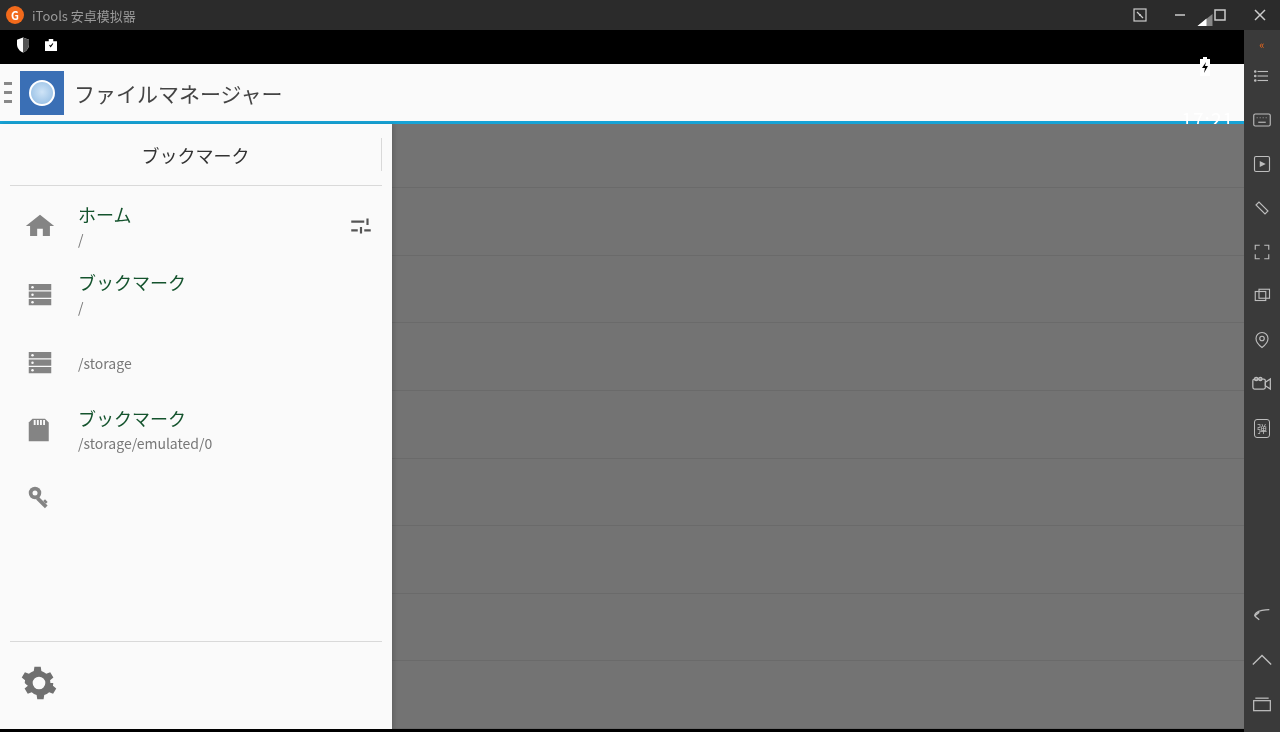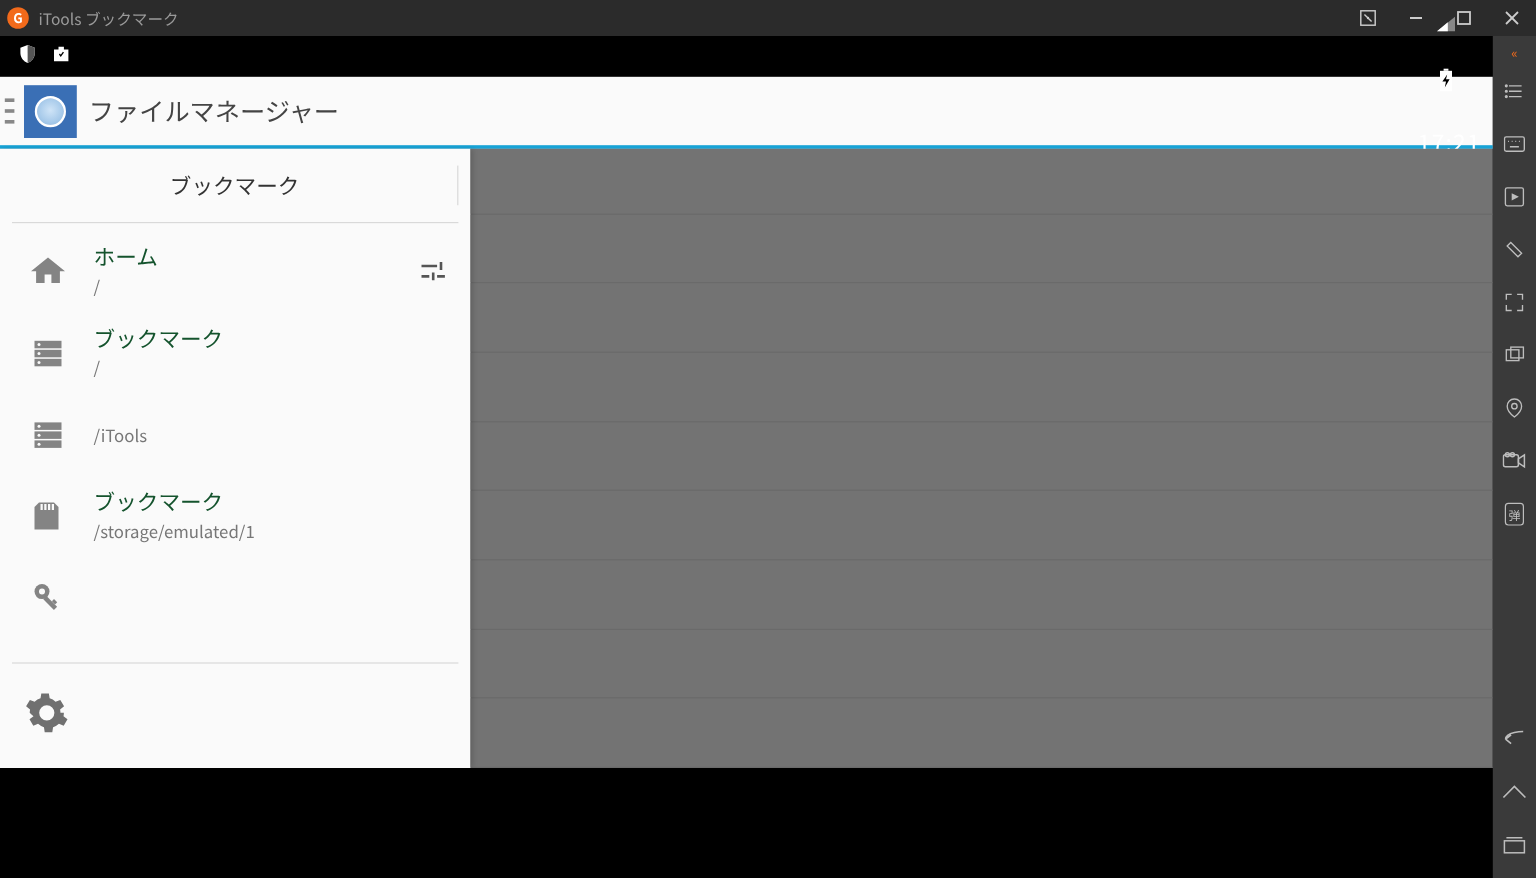--- a/index.html
+++ b/index.html
@@ -87,21 +87,21 @@
 }
 .appheader .apptitle {
   font-size: 21px;
   color: #444;
   font-weight: 400;
 }
 
 
 .body {
   display: flex;
-  height: 516px; 
+  height: 605px; 
 }
 .sidebar {
   width: 392px;
   background: #fafafa;
   display: flex;
   flex-direction: column;
   box-shadow: 2px 0 4px rgba(0,0,0,0.15);
   z-index: 2;
 }
 .content {
@@ -185,21 +185,21 @@
 .righttoolbar .danmu {
   border: 1px solid #bdbdbd; border-radius: 3px;
   font-size: 10px; color: #bdbdbd; padding: 1px 2px;
 }
 </style>
 </head>
 <body>
 
 <div class="titlebar">
   <div class="logo">G</div>
-  <div class="title">iTools ブックマーク</div>
+  <div class="title">iTools 安卓模拟器</div>
   <div class="spacer"></div>
   <div class="winbtn">
     <svg width="14" height="14" viewBox="0 0 14 14">
         <rect x="1" y="1" width="12" height="12" fill="none" stroke="#ccc" stroke-width="1.2"></rect>
         <path d="M4 4 L10 10 M10 4 L10 4" stroke="#ccc" stroke-width="1.2"></path>
         <circle cx="7" cy="7" r="1" fill="#ccc"></circle>
       </svg>
   </div>
   <div class="winbtn">
     <svg width="12" height="12" viewBox="0 0 12 12">
@@ -320,37 +320,37 @@
             <svg width="30" height="30" viewBox="0 0 24 24" fill="#848484">
                 <rect x="3" y="4" width="18" height="5"></rect>
                 <rect x="3" y="10" width="18" height="5"></rect>
                 <rect x="3" y="16" width="18" height="5"></rect>
                 <circle cx="6" cy="6.5" r="1" fill="#fafafa"></circle>
                 <circle cx="6" cy="12.5" r="1" fill="#fafafa"></circle>
                 <circle cx="6" cy="18.5" r="1" fill="#fafafa"></circle>
               </svg>
           </span>
           <div class="text">
-            <div class="path">/iTools</div>
+            <div class="path">/storage</div>
           </div>
         </div>
 
         <div class="item">
           <span class="icon">
             <svg width="30" height="30" viewBox="0 0 24 24" fill="#848484">
                 <path d="M6 3 h10 l3 3 v15 h-16 v-15 Z"></path>
                 <rect x="7" y="4" width="1.5" height="4" fill="#fafafa"></rect>
                 <rect x="9.5" y="4" width="1.5" height="4" fill="#fafafa"></rect>
                 <rect x="12" y="4" width="1.5" height="4" fill="#fafafa"></rect>
                 <rect x="14.5" y="4" width="1.5" height="4" fill="#fafafa"></rect>
               </svg>
           </span>
           <div class="text">
             <div class="label">ブックマーク</div>
-            <div class="path">/storage/emulated/1</div>
+            <div class="path">/storage/emulated/0</div>
           </div>
         </div>
 
         <div class="item">
           <span class="icon">
             <svg width="30" height="30" viewBox="0 0 24 24" fill="#848484">
                 <circle cx="8" cy="8" r="5"></circle>
                 <circle cx="8" cy="8" r="2" fill="#fafafa"></circle>
                 <rect x="11" y="11" width="10" height="3" transform="rotate(45 11 11)"></rect>
                 <rect x="16" y="13" width="3" height="2" transform="rotate(45 16 13)"></rect>

